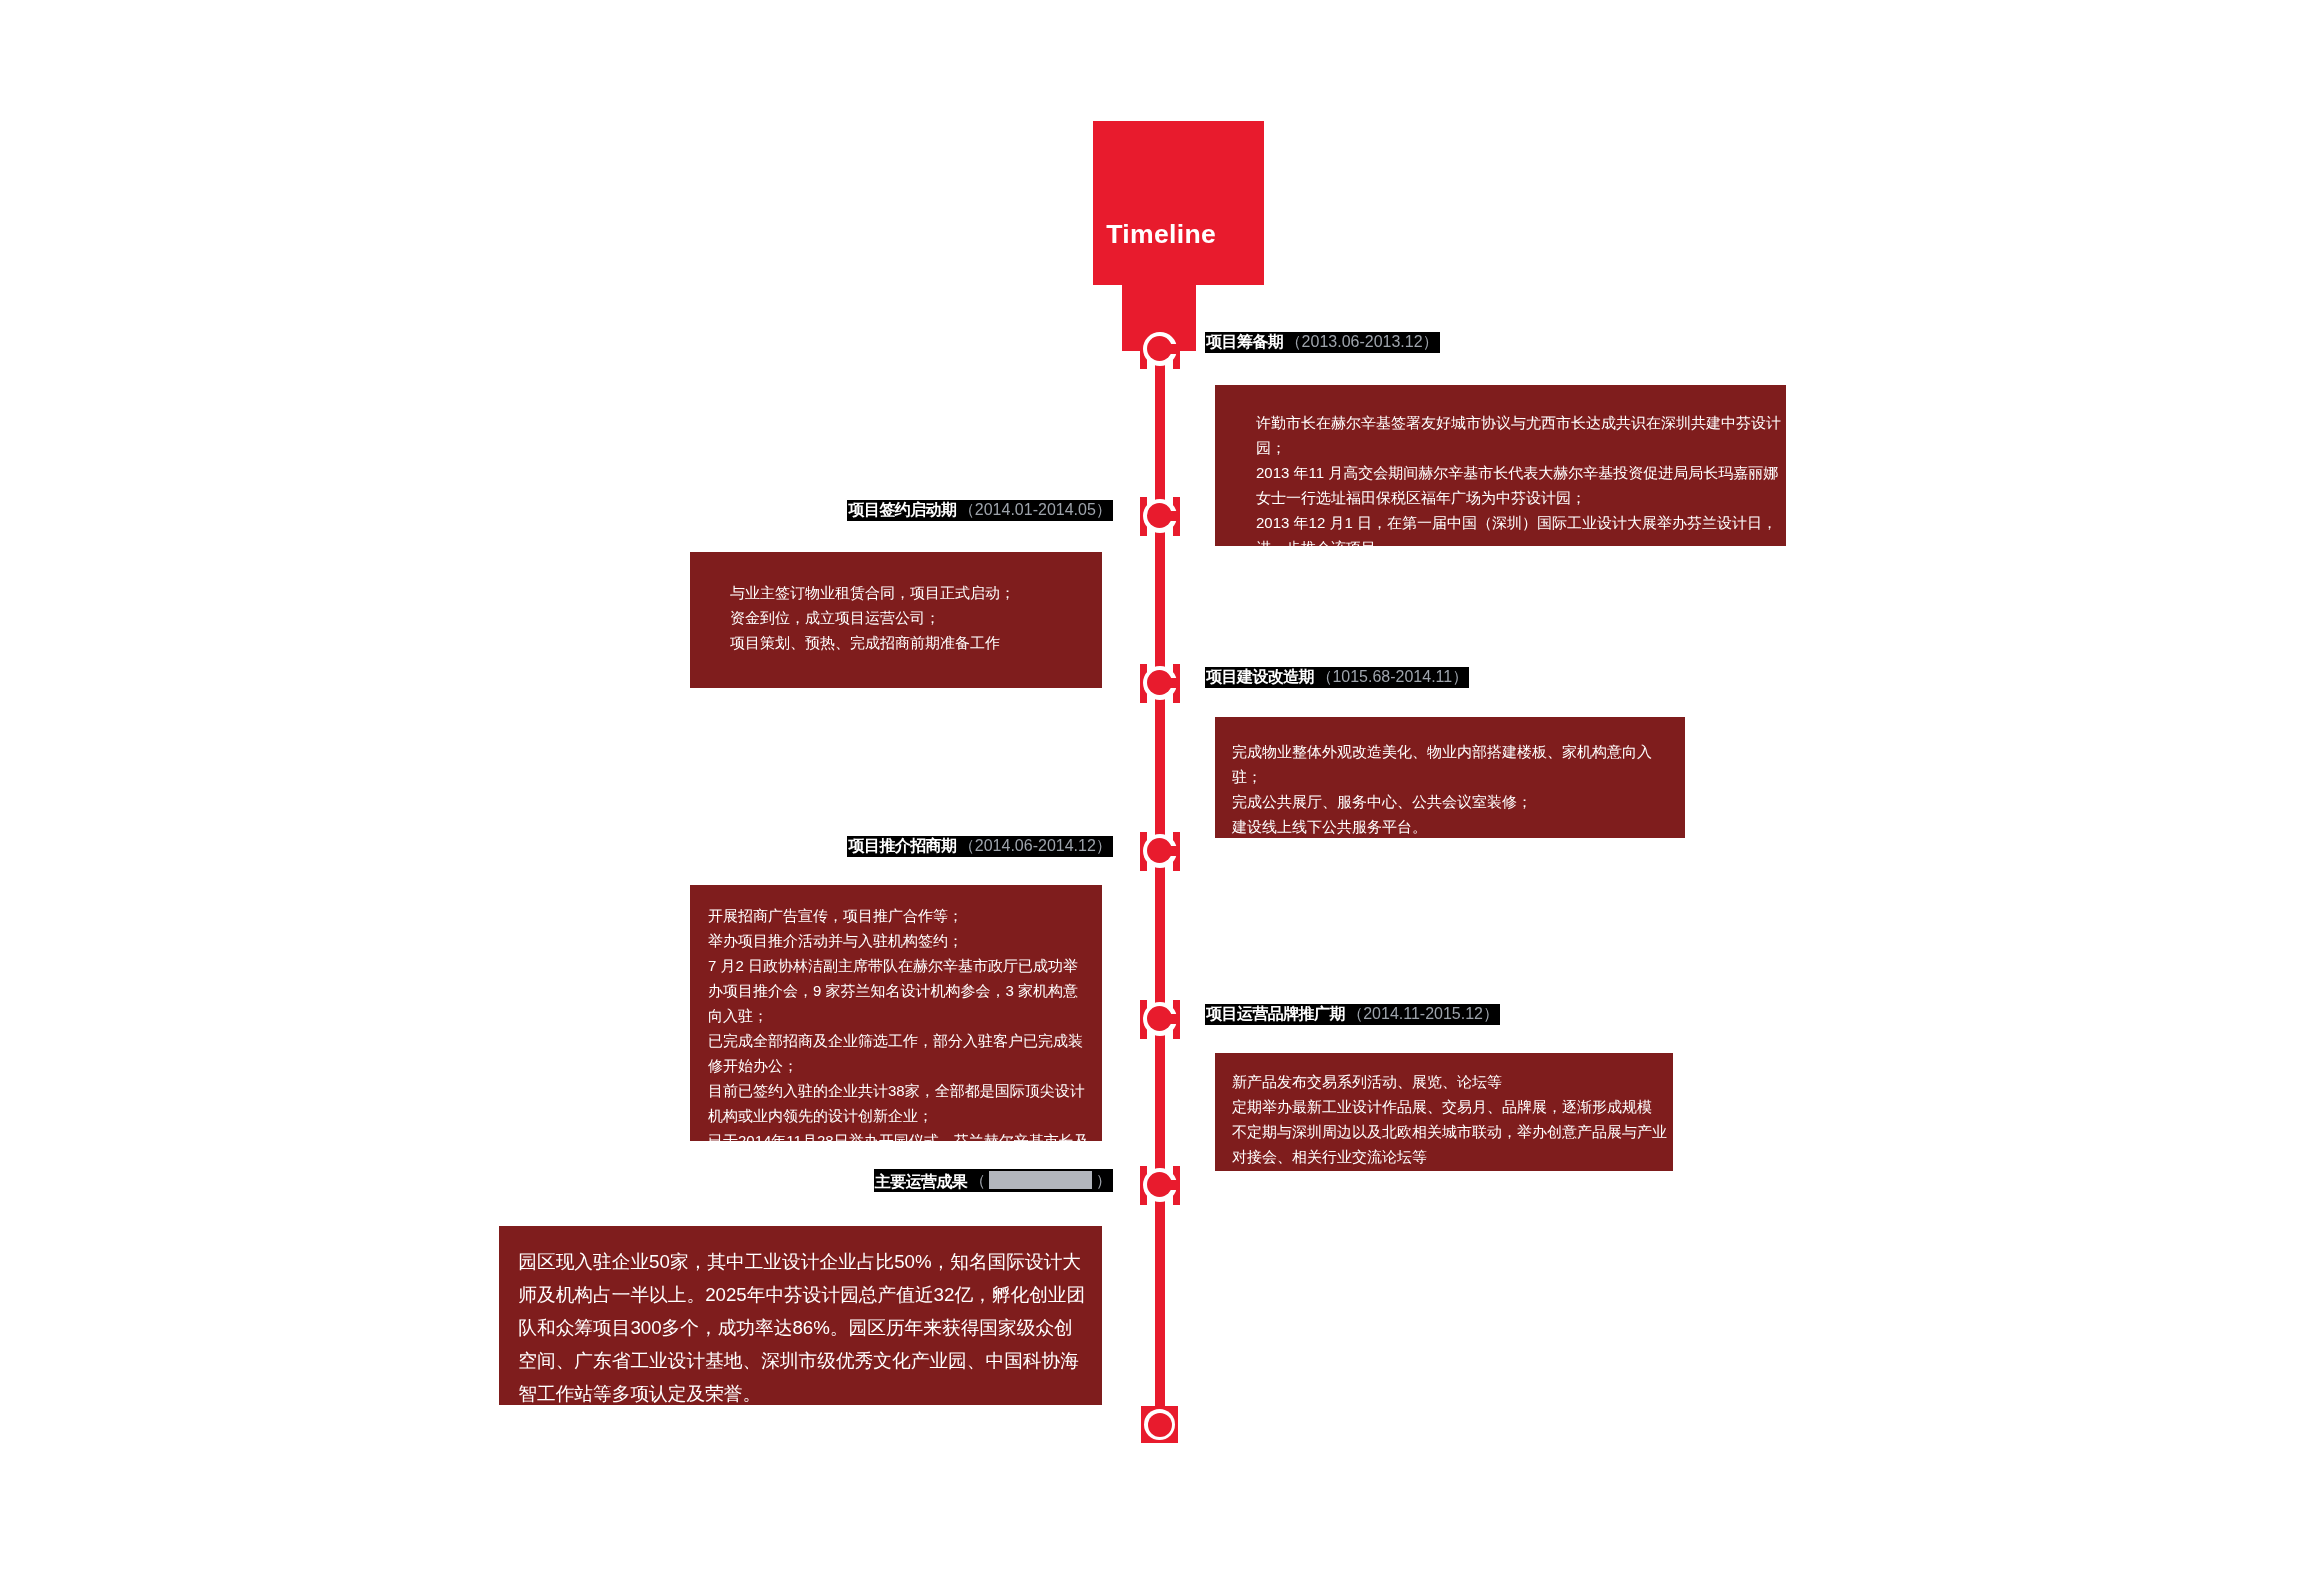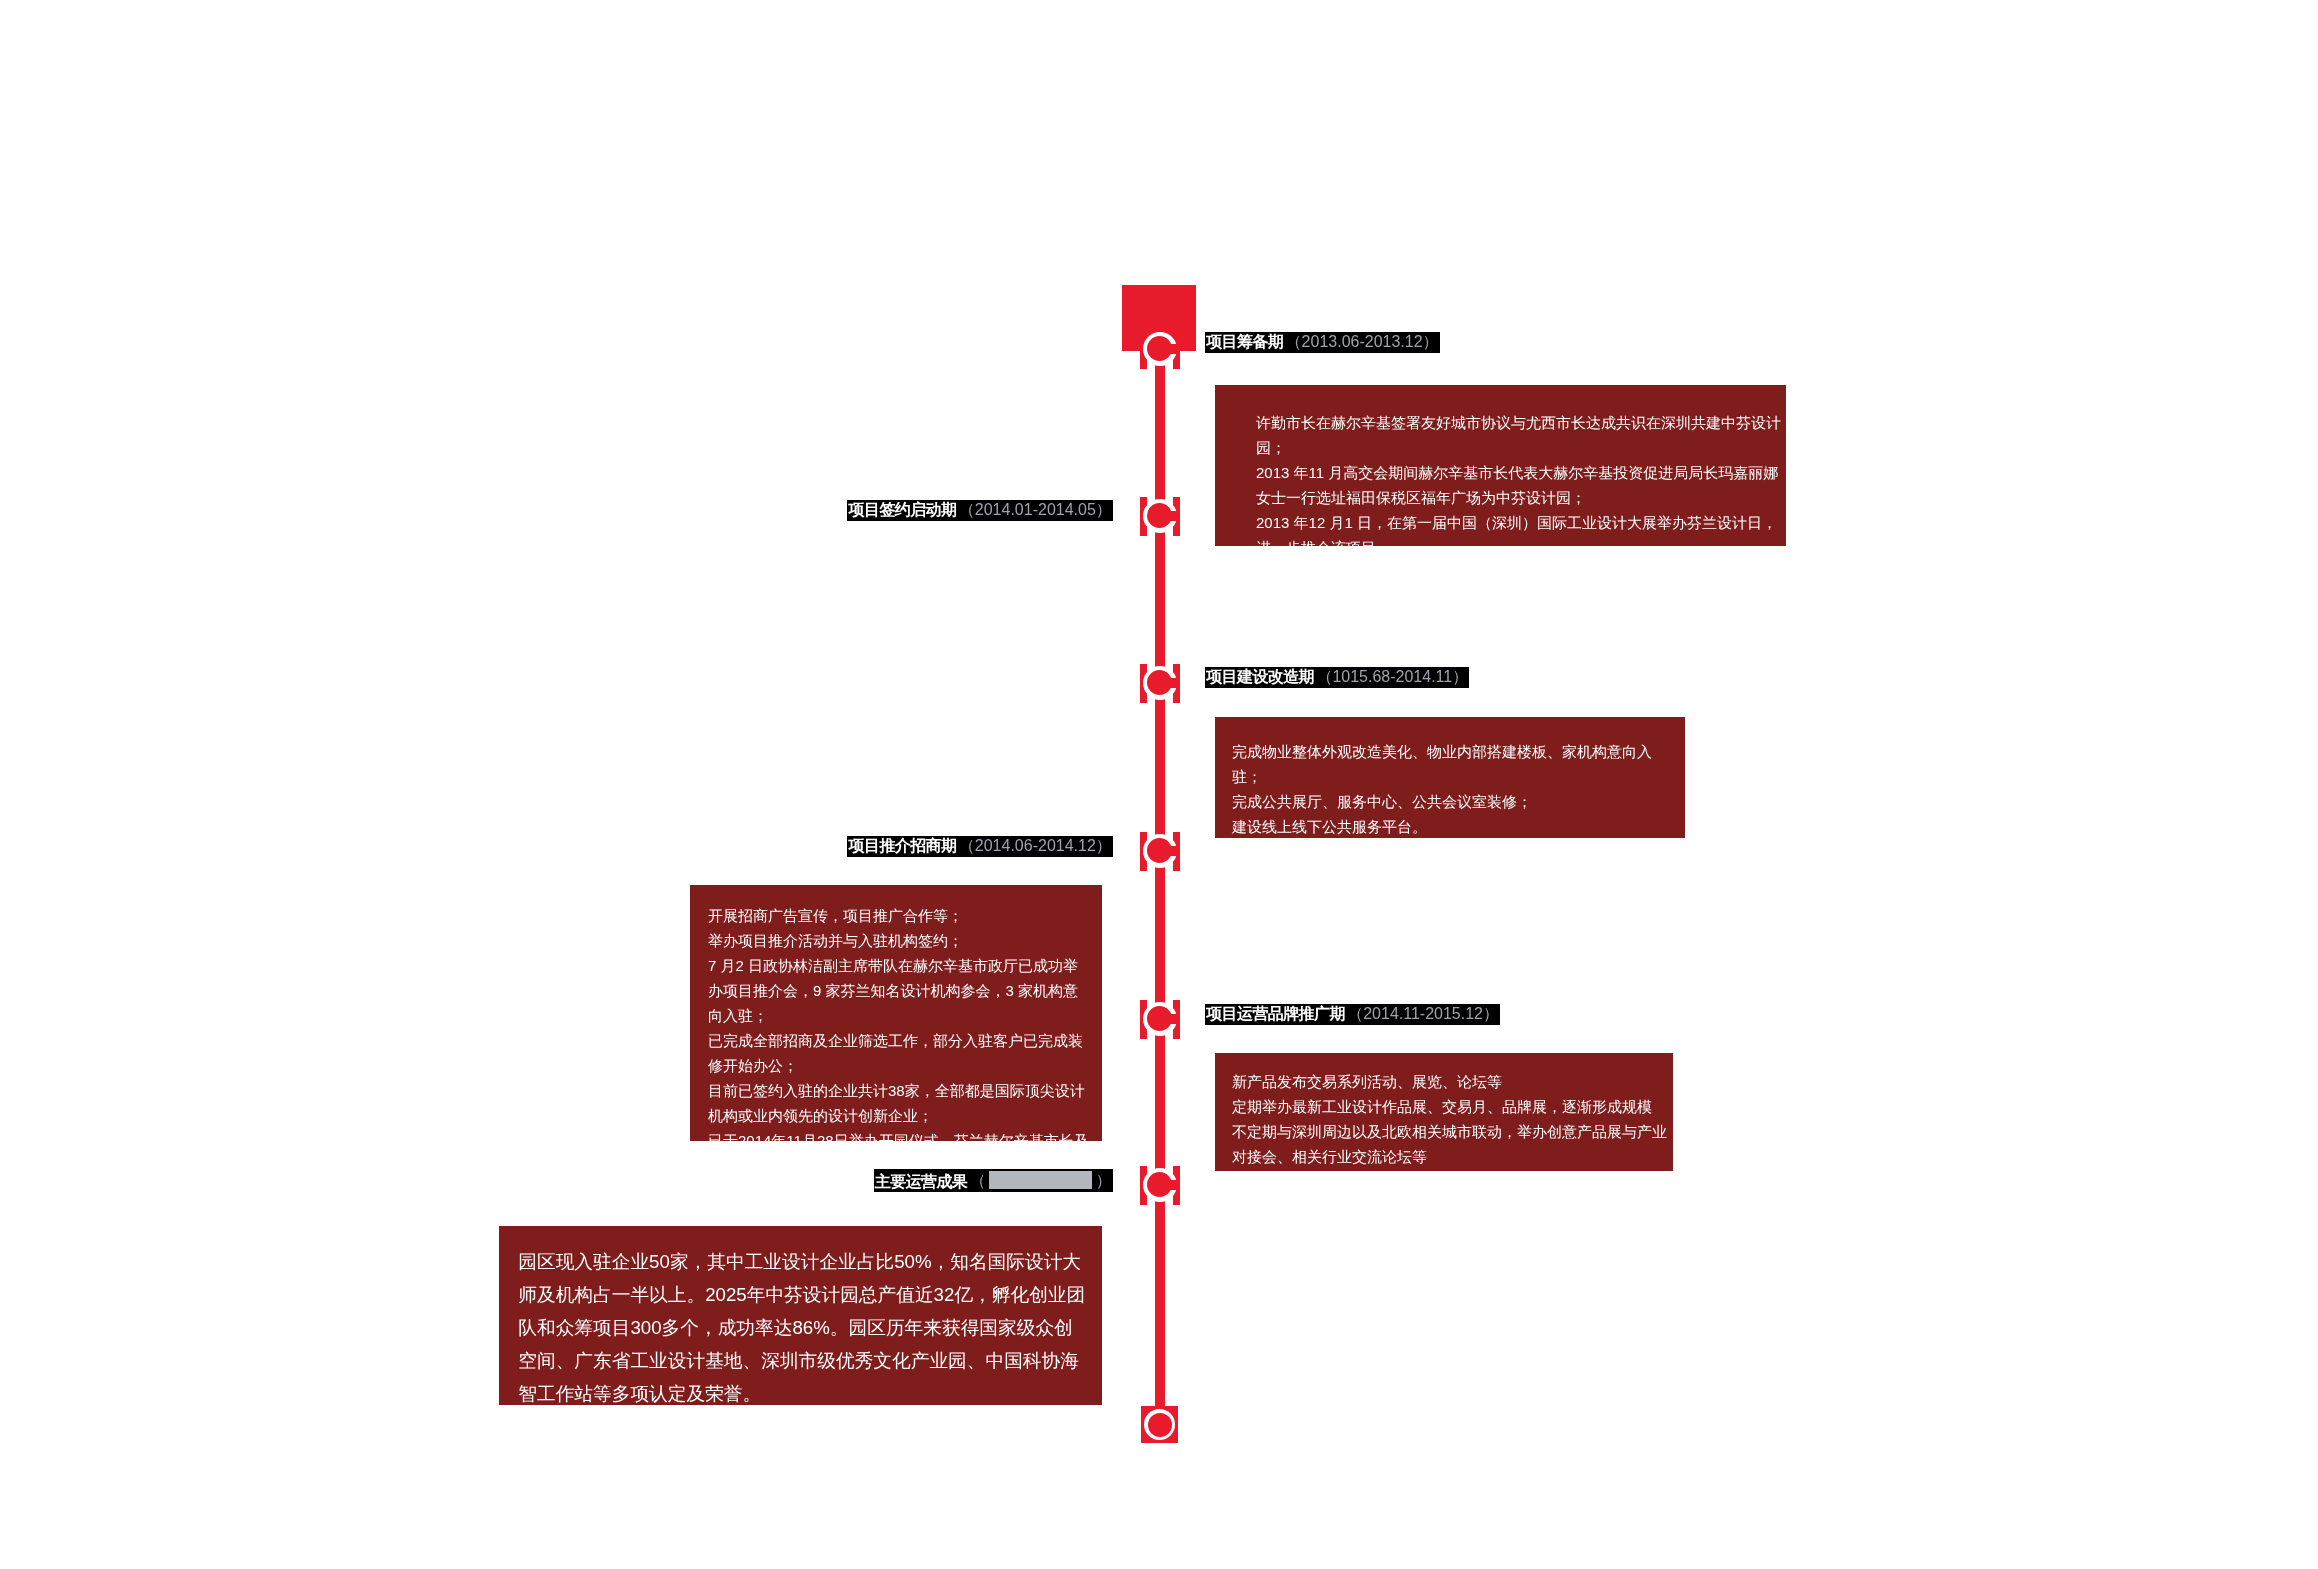--- a/index.html
+++ b/index.html
@@ -142,20 +142,23 @@
     line-height:33px;
   }
 </style>
 </head>
 <body>
 
 <div id="canvas">
 
   <div class="axis-line"></div>
 
+  <div class="title-box">
+    <span class="title-text">Timeline</span>
+  </div>
   <div class="title-tail"></div>
 
   <div class="node" style="top:349px;">
     <div class="cap-l"></div>
     <div class="cap-r"></div>
     <div class="ring"></div>
     <div class="dot"></div>
     <div class="notch"></div>
   </div>
   <div class="node" style="top:516px;">
@@ -203,20 +206,25 @@
     <span class="hl"><span class="cn">项目筹备期</span><span class="dt">（2013.06-2013.12）</span></span>
   </div>
   <div class="panel" style="left:1215px; top:385px; width:571px; height:161px;">
     <div class="body" style="left:41px; top:25px; width:525px;">许勤市长在赫尔辛基签署友好城市协议与尤西市长达成共识在深圳共建中芬设计园；
 2013 年11 月高交会期间赫尔辛基市长代表大赫尔辛基投资促进局局长玛嘉丽娜女士一行选址福田保税区福年广场为中芬设计园；
 2013 年12 月1 日，在第一届中国（深圳）国际工业设计大展举办芬兰设计日，进一步推介该项目</div>
   </div>
 
   <div class="ms-head left" style="left:0px; top:500px; width:1113px;">
     <span class="hl"><span class="cn">项目签约启动期</span><span class="dt">（2014.01-2014.05）</span></span>
+  </div>
+  <div class="panel" style="left:690px; top:552px; width:412px; height:136px;">
+    <div class="body" style="left:40px; top:28px; width:362px;">与业主签订物业租赁合同，项目正式启动；
+资金到位，成立项目运营公司；
+项目策划、预热、完成招商前期准备工作</div>
   </div>
 
   <div class="ms-head right" style="left:1205px; top:667px;">
     <span class="hl"><span class="cn">项目建设改造期</span><span class="dt">（1015.68-2014.11）</span></span>
   </div>
   <div class="panel" style="left:1215px; top:717px; width:470px; height:121px;">
     <div class="body" style="left:17px; top:22px; width:447px;">完成物业整体外观改造美化、物业内部搭建楼板、家机构意向入驻；
 完成公共展厅、服务中心、公共会议室装修；
 建设线上线下公共服务平台。</div>
   </div>

